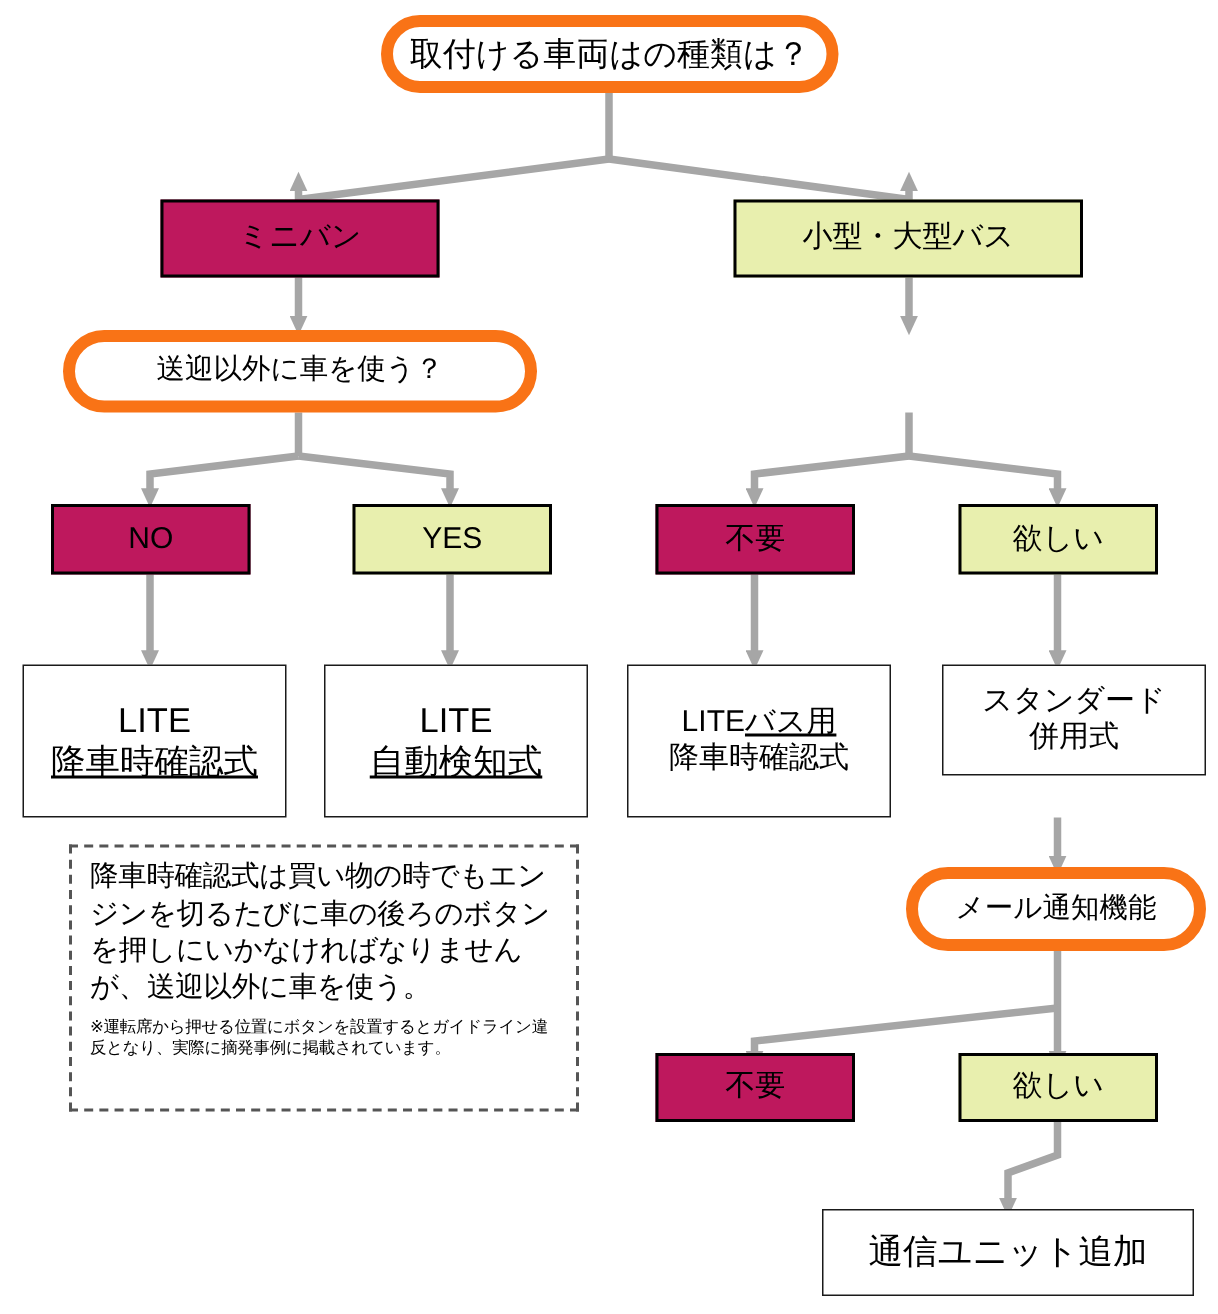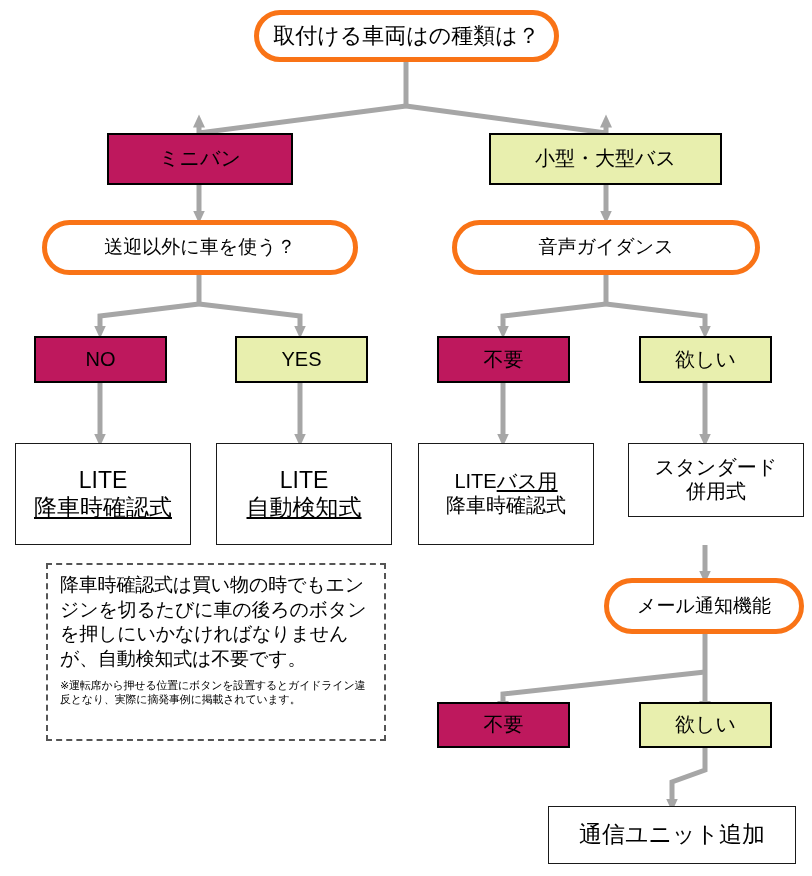--- a/index.html
+++ b/index.html
@@ -15,21 +15,21 @@
 
   .node{
     position:absolute;
     box-sizing:border-box;
     display:flex;align-items:center;justify-content:center;
     text-align:center;
     line-height:1.18;
     background:#ffffff;
   }
   .rounded{
-    border:5px solid #f97316;
+    border:8px solid #f97316;
     border-radius:999px;
   }
   .rect{
     border:2px solid #000000;
   }
   .rect.thin{border:1px solid #1a1a1a;}
   .fill-blue{background:#be185d;}
   .fill-yellow{background:#e8efae;}
 
   .t-20{font-size:20px;}
@@ -108,23 +108,20 @@
   </div>
 
   <div class="node rect fill-yellow t-20" style="left:489px;top:133px;width:233px;height:52px;">
     <span>小型・大型バス</span>
   </div>
 
   <div class="node rounded t-19" style="left:42px;top:220px;width:316px;height:55px;">
     <span>送迎以外に車を使う？</span>
   </div>
 
-  <div class="node rounded t-19" style="left:452px;top:220px;width:308px;height:55px;">
-    <span>音声ガイダンス</span>
-  </div>
 
   <div class="node rect fill-blue t-20" style="left:34px;top:336px;width:133px;height:47px;">
     <span>NO</span>
   </div>
 
   <div class="node rect fill-yellow t-20" style="left:235px;top:336px;width:133px;height:47px;justify-content:center;">
     <span>YES</span>
   </div>
 
   <div class="node rect fill-blue t-20" style="left:437px;top:336px;width:133px;height:47px;">
@@ -157,21 +154,21 @@
   </div>
 
   <div class="node rect thin" style="left:628px;top:443px;width:176px;height:74px;">
     <span class="stack">
       <span class="l1 t-20">スタンダード</span>
       <span class="l2 t-20">併用式</span>
     </span>
   </div>
 
   <div class="note" style="left:46px;top:563px;width:340px;height:178px;">
-    <span class="big">降車時確認式は買い物の時でもエンジンを切るたびに車の後ろのボタンを押しにいかなければなりませんが、自動検知式は不要です。</span>
+    <span class="big">降車時確認式は買い物の時でもエンジンを切るたびに車の後ろのボタンを押しにいかなければなりませんが、送迎以外に車を使う。</span>
     <span class="small">※運転席から押せる位置にボタンを設置するとガイドライン違反となり、実際に摘発事例に掲載されています。</span>
   </div>
 
   <div class="node rounded t-19" style="left:604px;top:578px;width:200px;height:56px;">
     <span>メール通知機能</span>
   </div>
 
   <div class="node rect fill-blue t-20" style="left:437px;top:702px;width:133px;height:46px;">
     <span>不要</span>
   </div>

